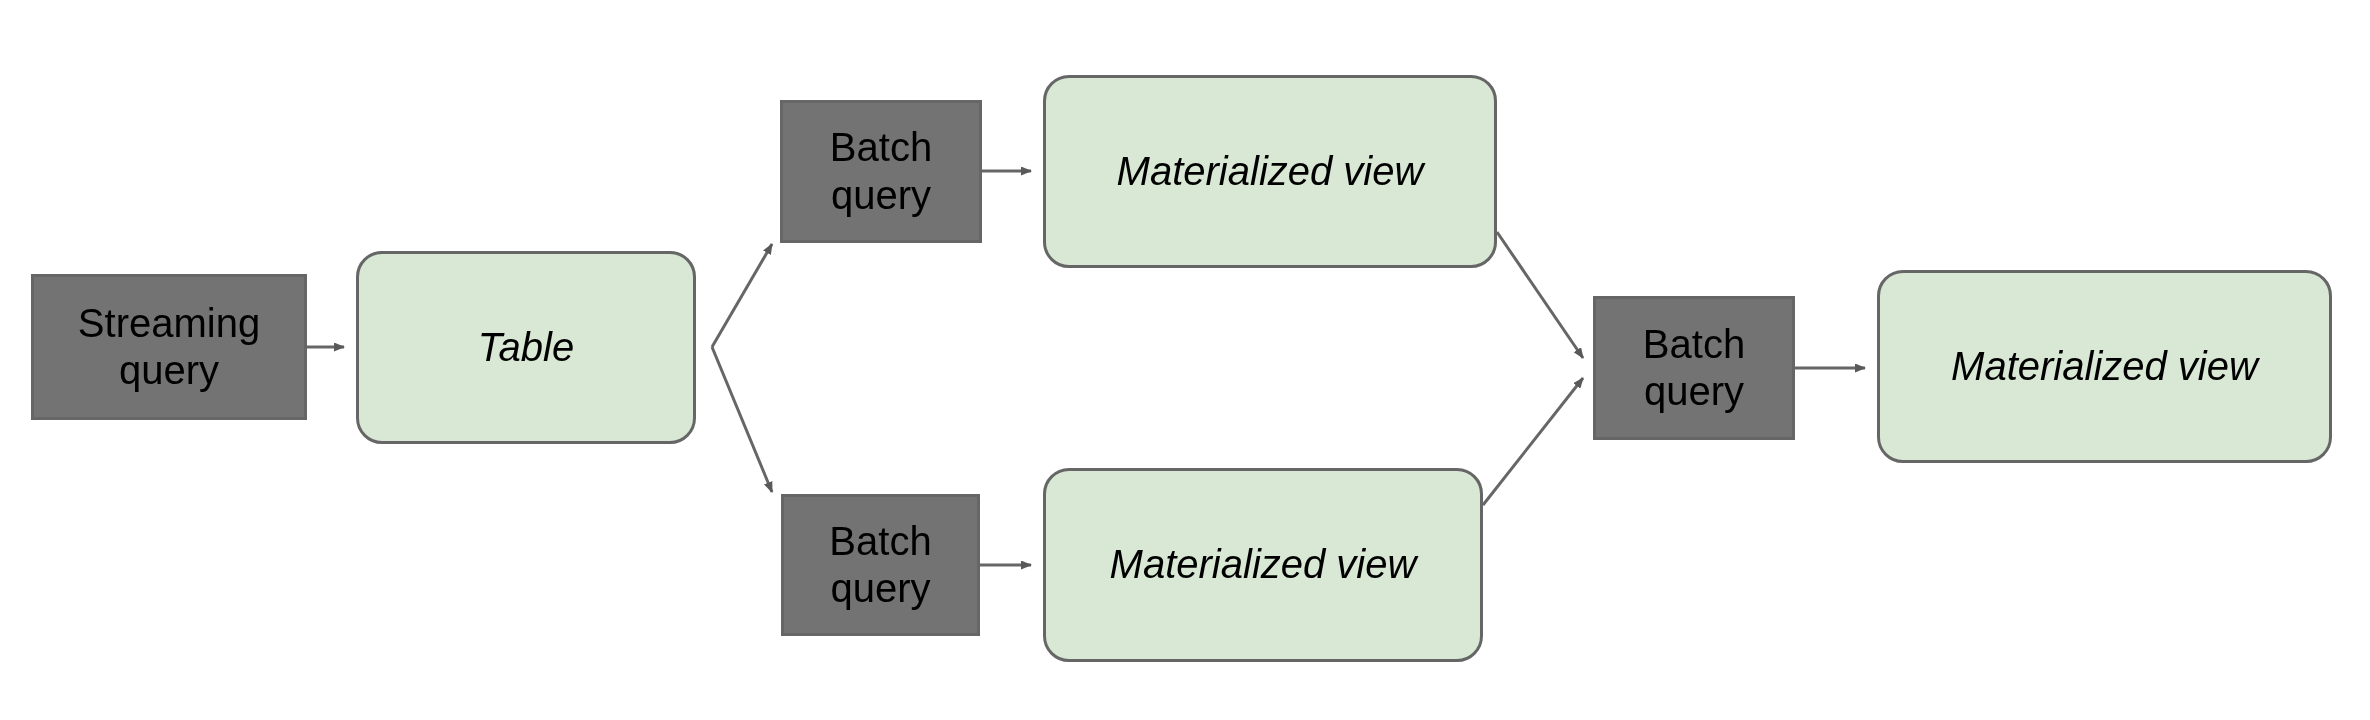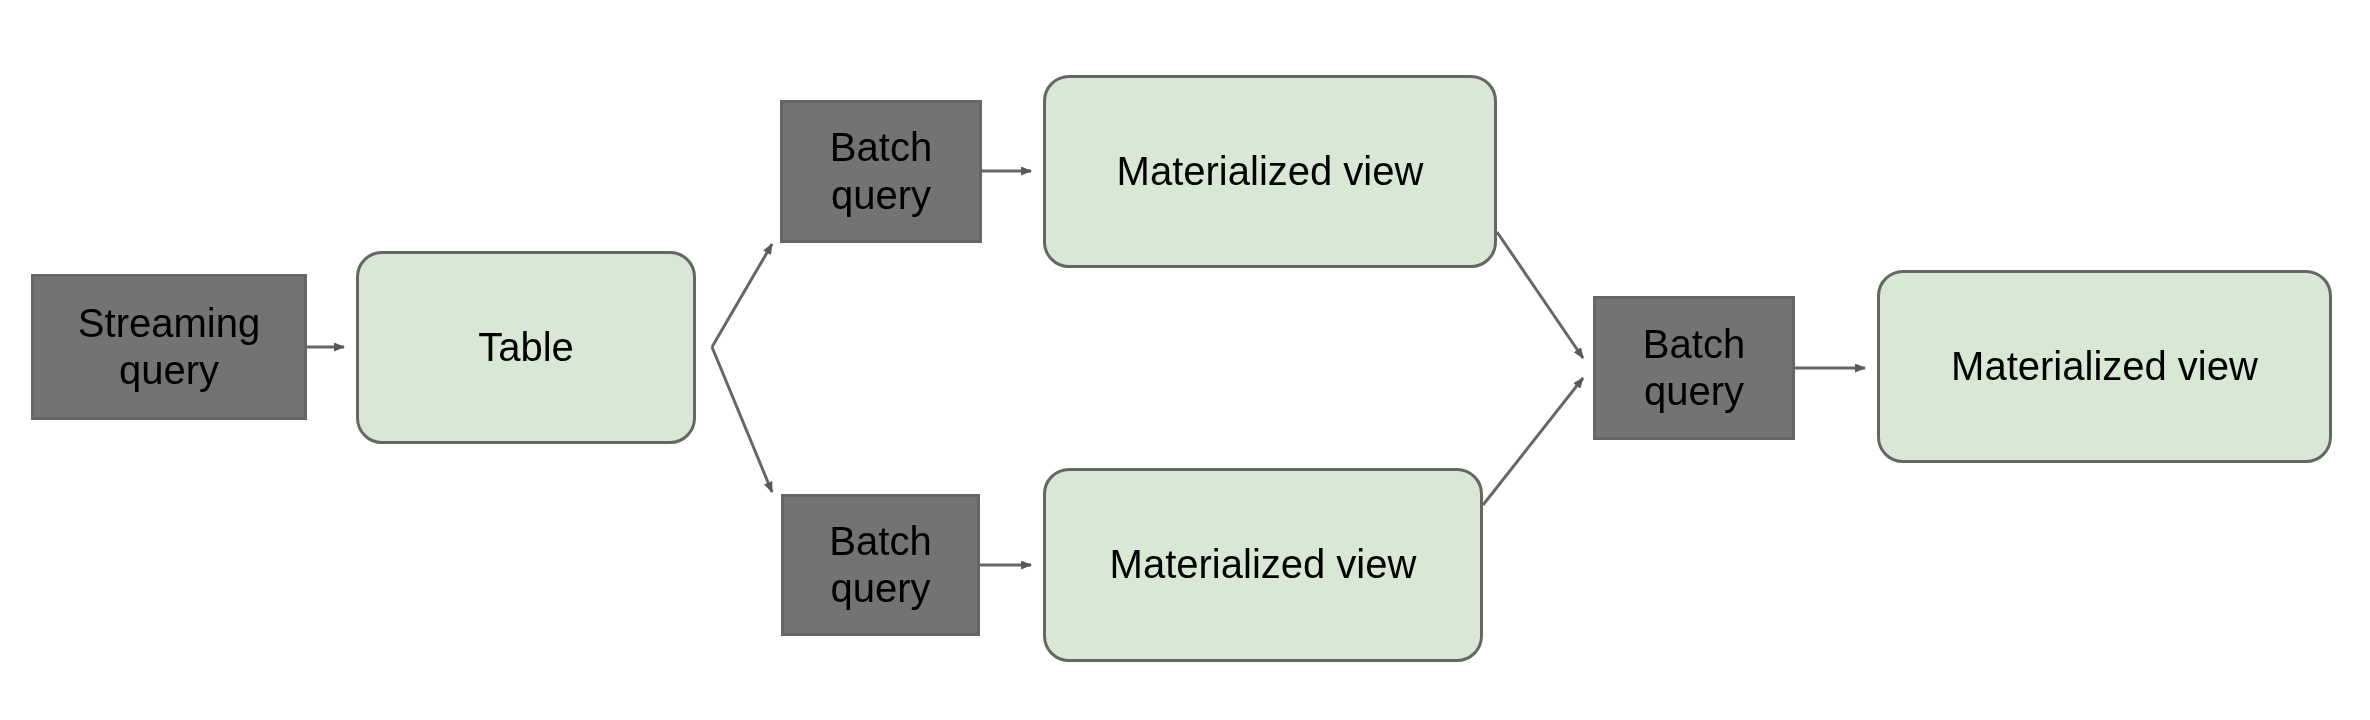--- a/index.html
+++ b/index.html
@@ -40,20 +40,21 @@
     white-space: pre-line;
     z-index: 2;
   }
   .node-process {
     background: #737373;
     border-radius: 0;
   }
   .node-store {
     background: #d8e8d4;
     border-radius: 26px;
+    font-style: italic;
   }
   .node-label {
     display: block;
     white-space: pre-line;
   }
 </style>
 </head>
 <body>
 
 <div id="diagram-canvas">

